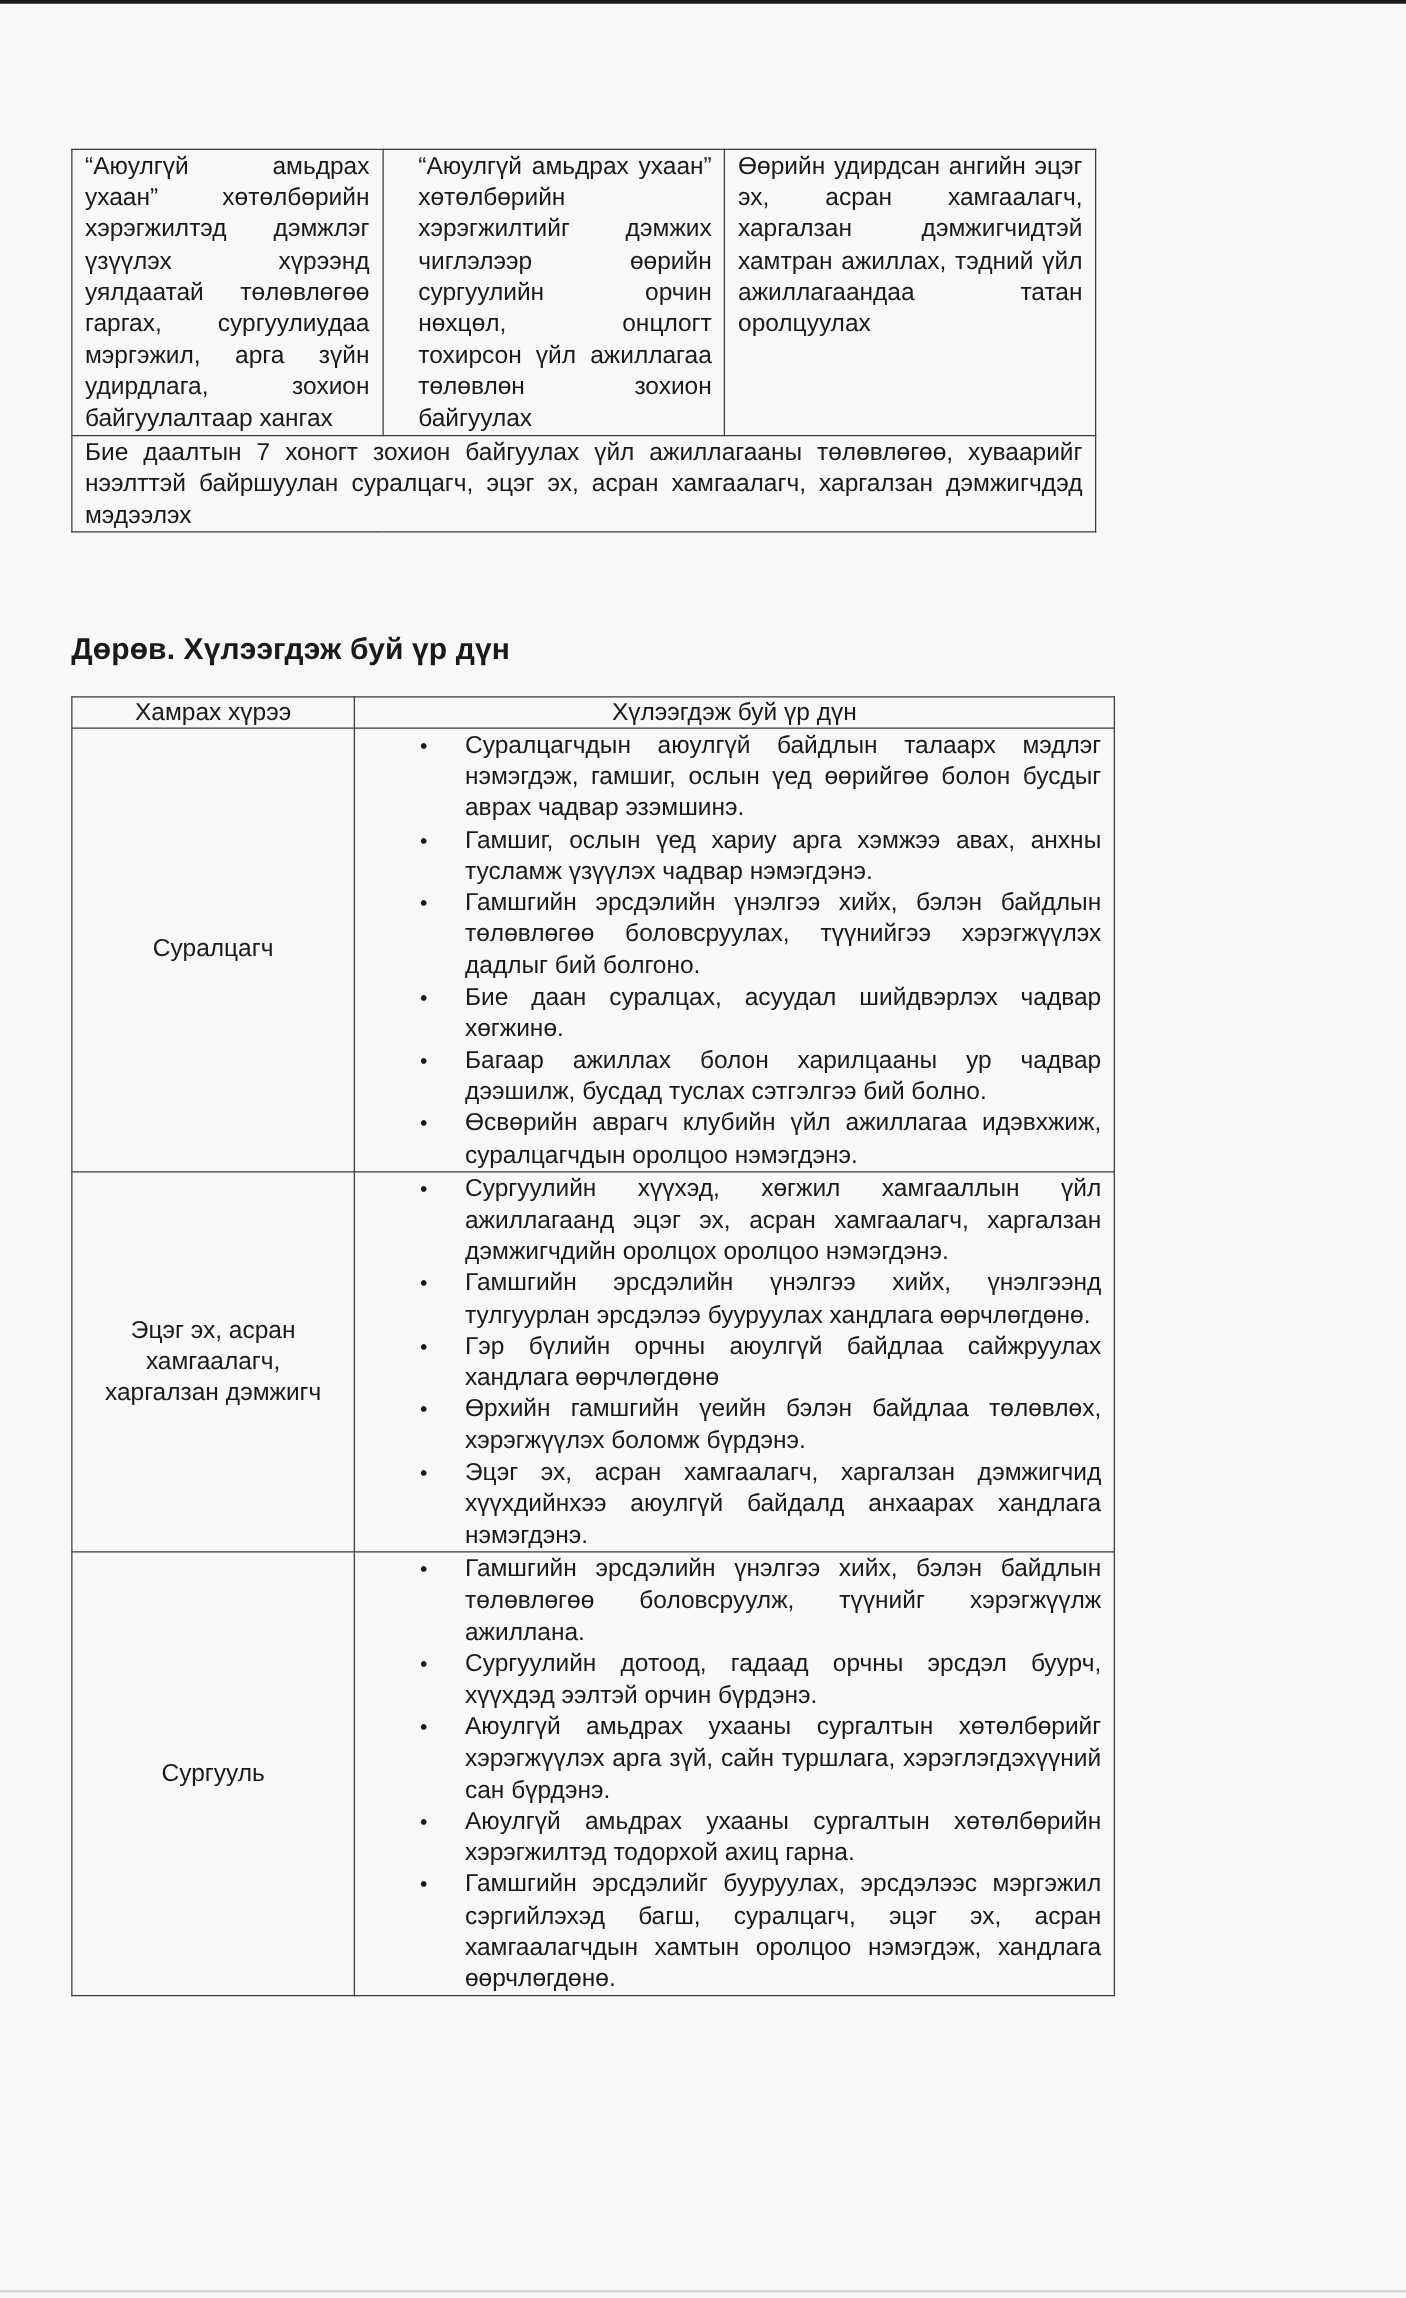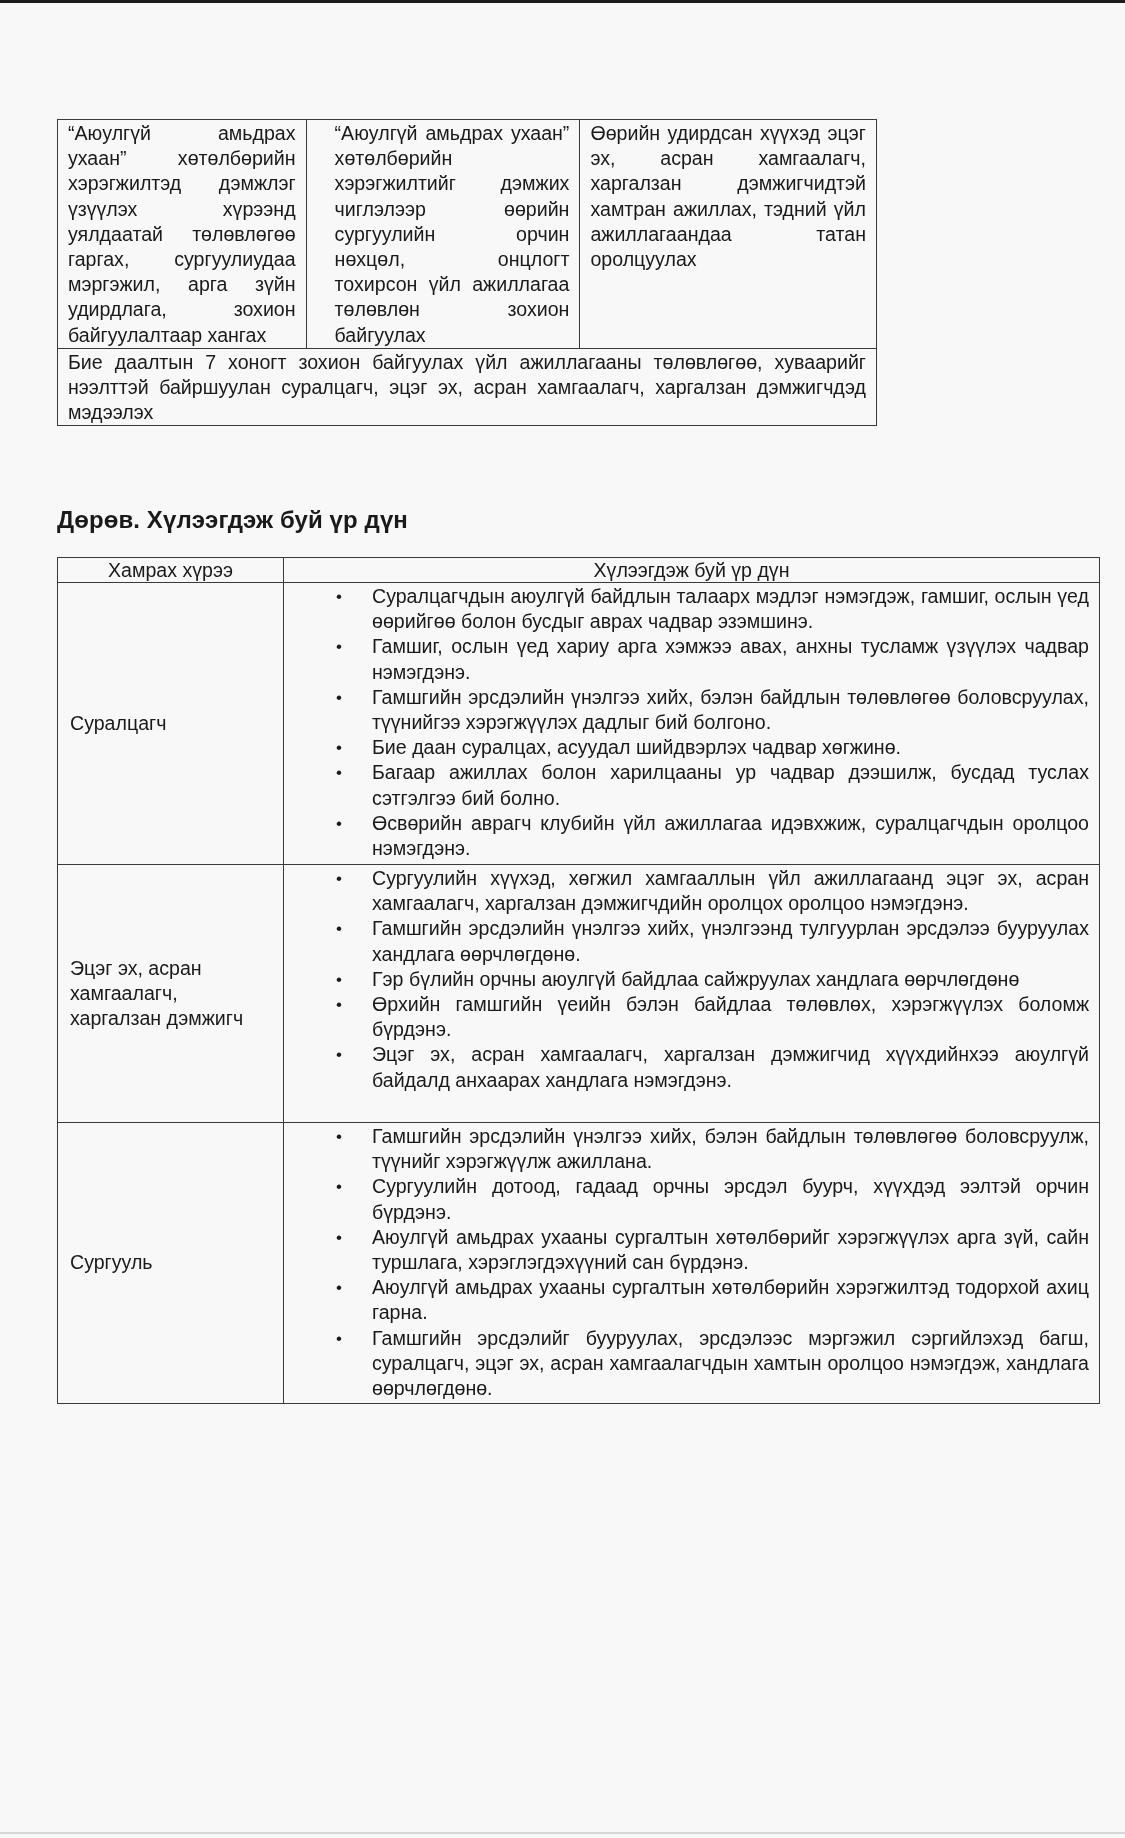--- a/index.html
+++ b/index.html
@@ -17,43 +17,43 @@
     .t1 td { padding: 1px 10px 0 10px; text-align: justify; text-align-last: left; }
     .t1 .c1 { width: 287px; height: 197px; }
     .t1 .c2 { width: 307px; padding-left: 28px; }
     .t1 .c3 { width: 361px; }
     .t1 .wide { height: 58px; }
     .t1 .wide2 { height: 76px; }
     .heading {
       position: absolute; left: 57px; top: 506px;
       font-size: 24px; font-weight: bold; letter-spacing: 0.1px;
     }
-    .t2 { left: 57px; top: 557px; width: 1043px; font-size: 19.6px; line-height: 25.2px; border-radius: 20px; }
+    .t2 { left: 57px; top: 557px; width: 835px; font-size: 19.6px; line-height: 25.2px; border-radius: 20px; }
     .t2 th { font-weight: normal; text-align: center; padding: 0; height: 24px; line-height: 24px; }
-    .t2 .lc { width: 201px; text-align: left; vertical-align: middle; padding: 0 12px; }
+    .t2 .lc { width: 201px; text-align: center; vertical-align: middle; padding: 0 12px; }
     .t2 .rc { padding: 1px 10px 0 0; }
     .t2 ul { margin: 0; padding: 0; list-style: none; }
     .t2 li { position: relative; padding-left: 88px; text-align: justify; text-align-last: left; }
     .t2 li .bullet { position: absolute; left: 52px; top: 0; font-size: 17px; }
     .r1 { height: 282px; }
     .r2 { height: 258px; }
     .r3 { height: 281px; }
     .r3 .lc { vertical-align: middle; padding-top: 0; }
   </style>
 </head>
 <body>
 
 <div class="topbar"></div>
 
 <table class="t1">
   <tbody>
       <tr>
     <td class="c1">“Аюулгүй амьдрах ухаан” хөтөлбөрийн хэрэгжилтэд дэмжлэг үзүүлэх хүрээнд уялдаатай төлөвлөгөө гаргах, сургуулиудаа мэргэжил, арга зүйн удирдлага, зохион байгуулалтаар хангах</td>
     <td class="c2">“Аюулгүй амьдрах ухаан” хөтөлбөрийн хэрэгжилтийг дэмжих чиглэлээр өөрийн сургуулийн орчин нөхцөл, онцлогт тохирсон үйл ажиллагаа төлөвлөн зохион байгуулах</td>
-    <td class="c3">Өөрийн удирдсан хүүхэд эцэг эх, асран хамгаалагч, харгалзан дэмжигчидтэй хамтран ажиллах, тэдний үйл ажиллагаандаа татан оролцуулах</td>
+    <td class="c3">Өөрийн удирдсан ангийн эцэг эх, асран хамгаалагч, харгалзан дэмжигчидтэй хамтран ажиллах, тэдний үйл ажиллагаандаа татан оролцуулах</td>
   </tr>
   <tr>
     <td class="wide" colspan="3">Бие даалтын 7 хоногт зохион байгуулах үйл ажиллагааны төлөвлөгөө, хуваарийг нээлттэй байршуулан суралцагч, эцэг эх, асран хамгаалагч, харгалзан дэмжигчдэд мэдээлэх</td>
   </tr>
 </tbody>
   </table>
 
 <div class="heading">Дөрөв. Хүлээгдэж буй үр дүн</div>
 
 <table class="t2">

